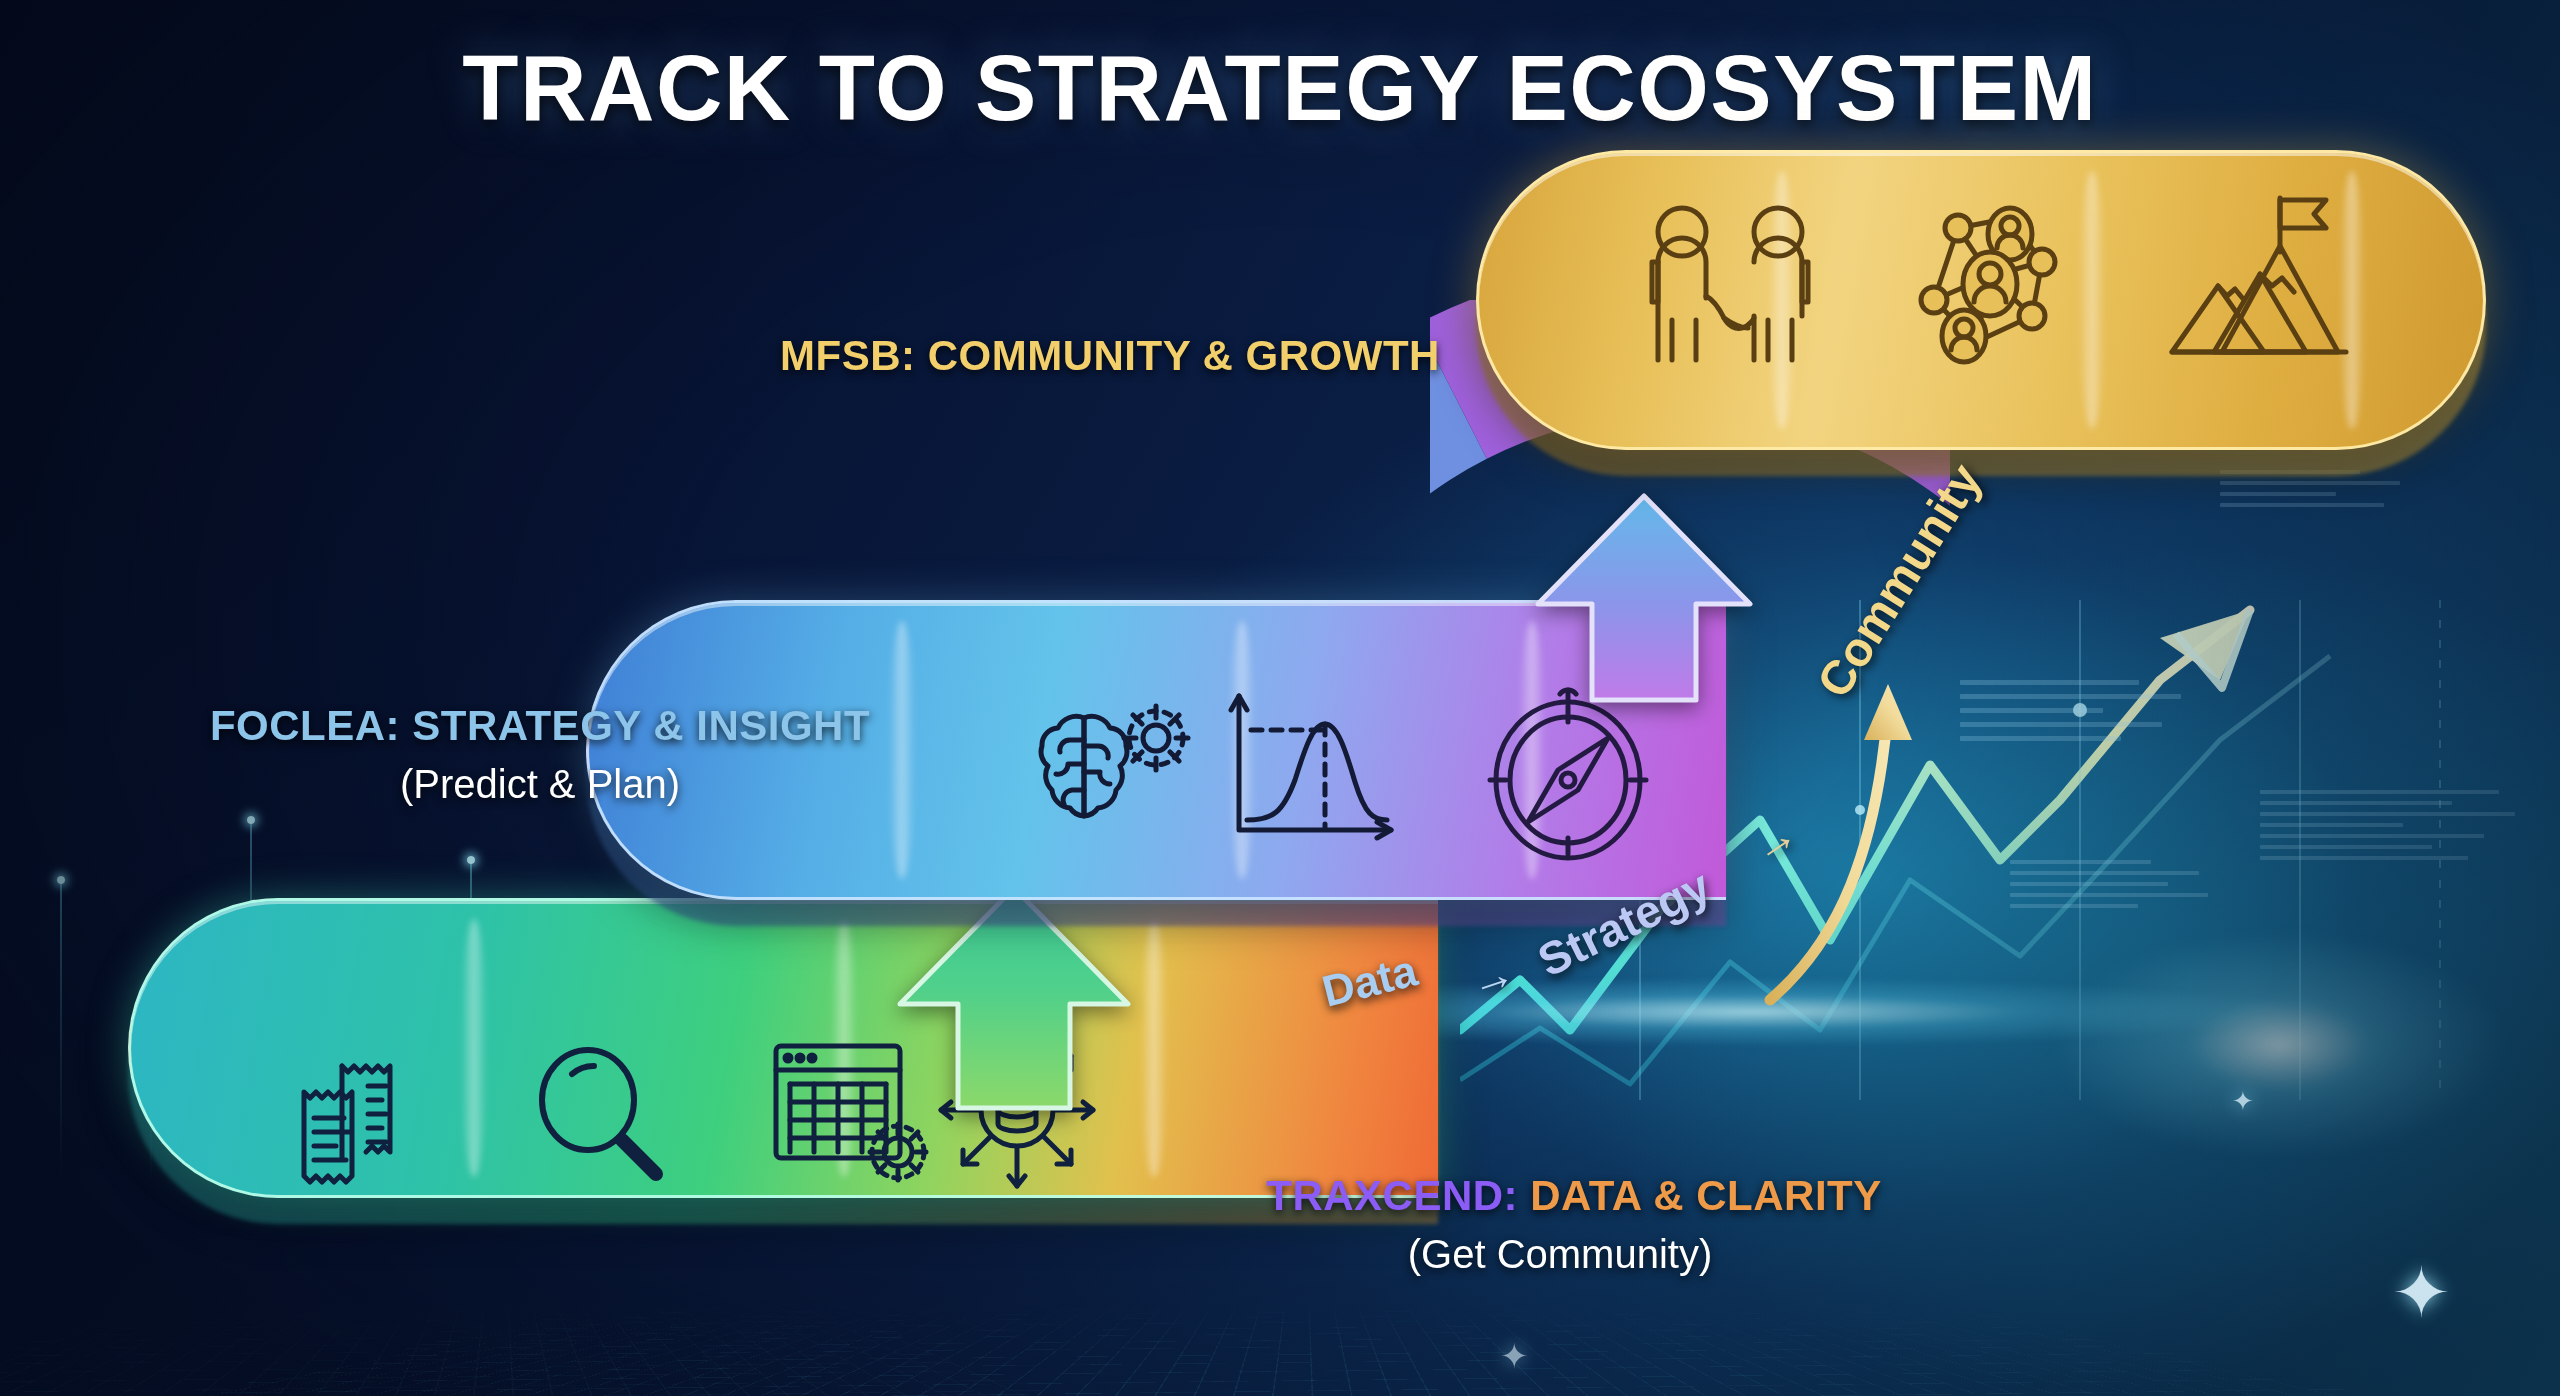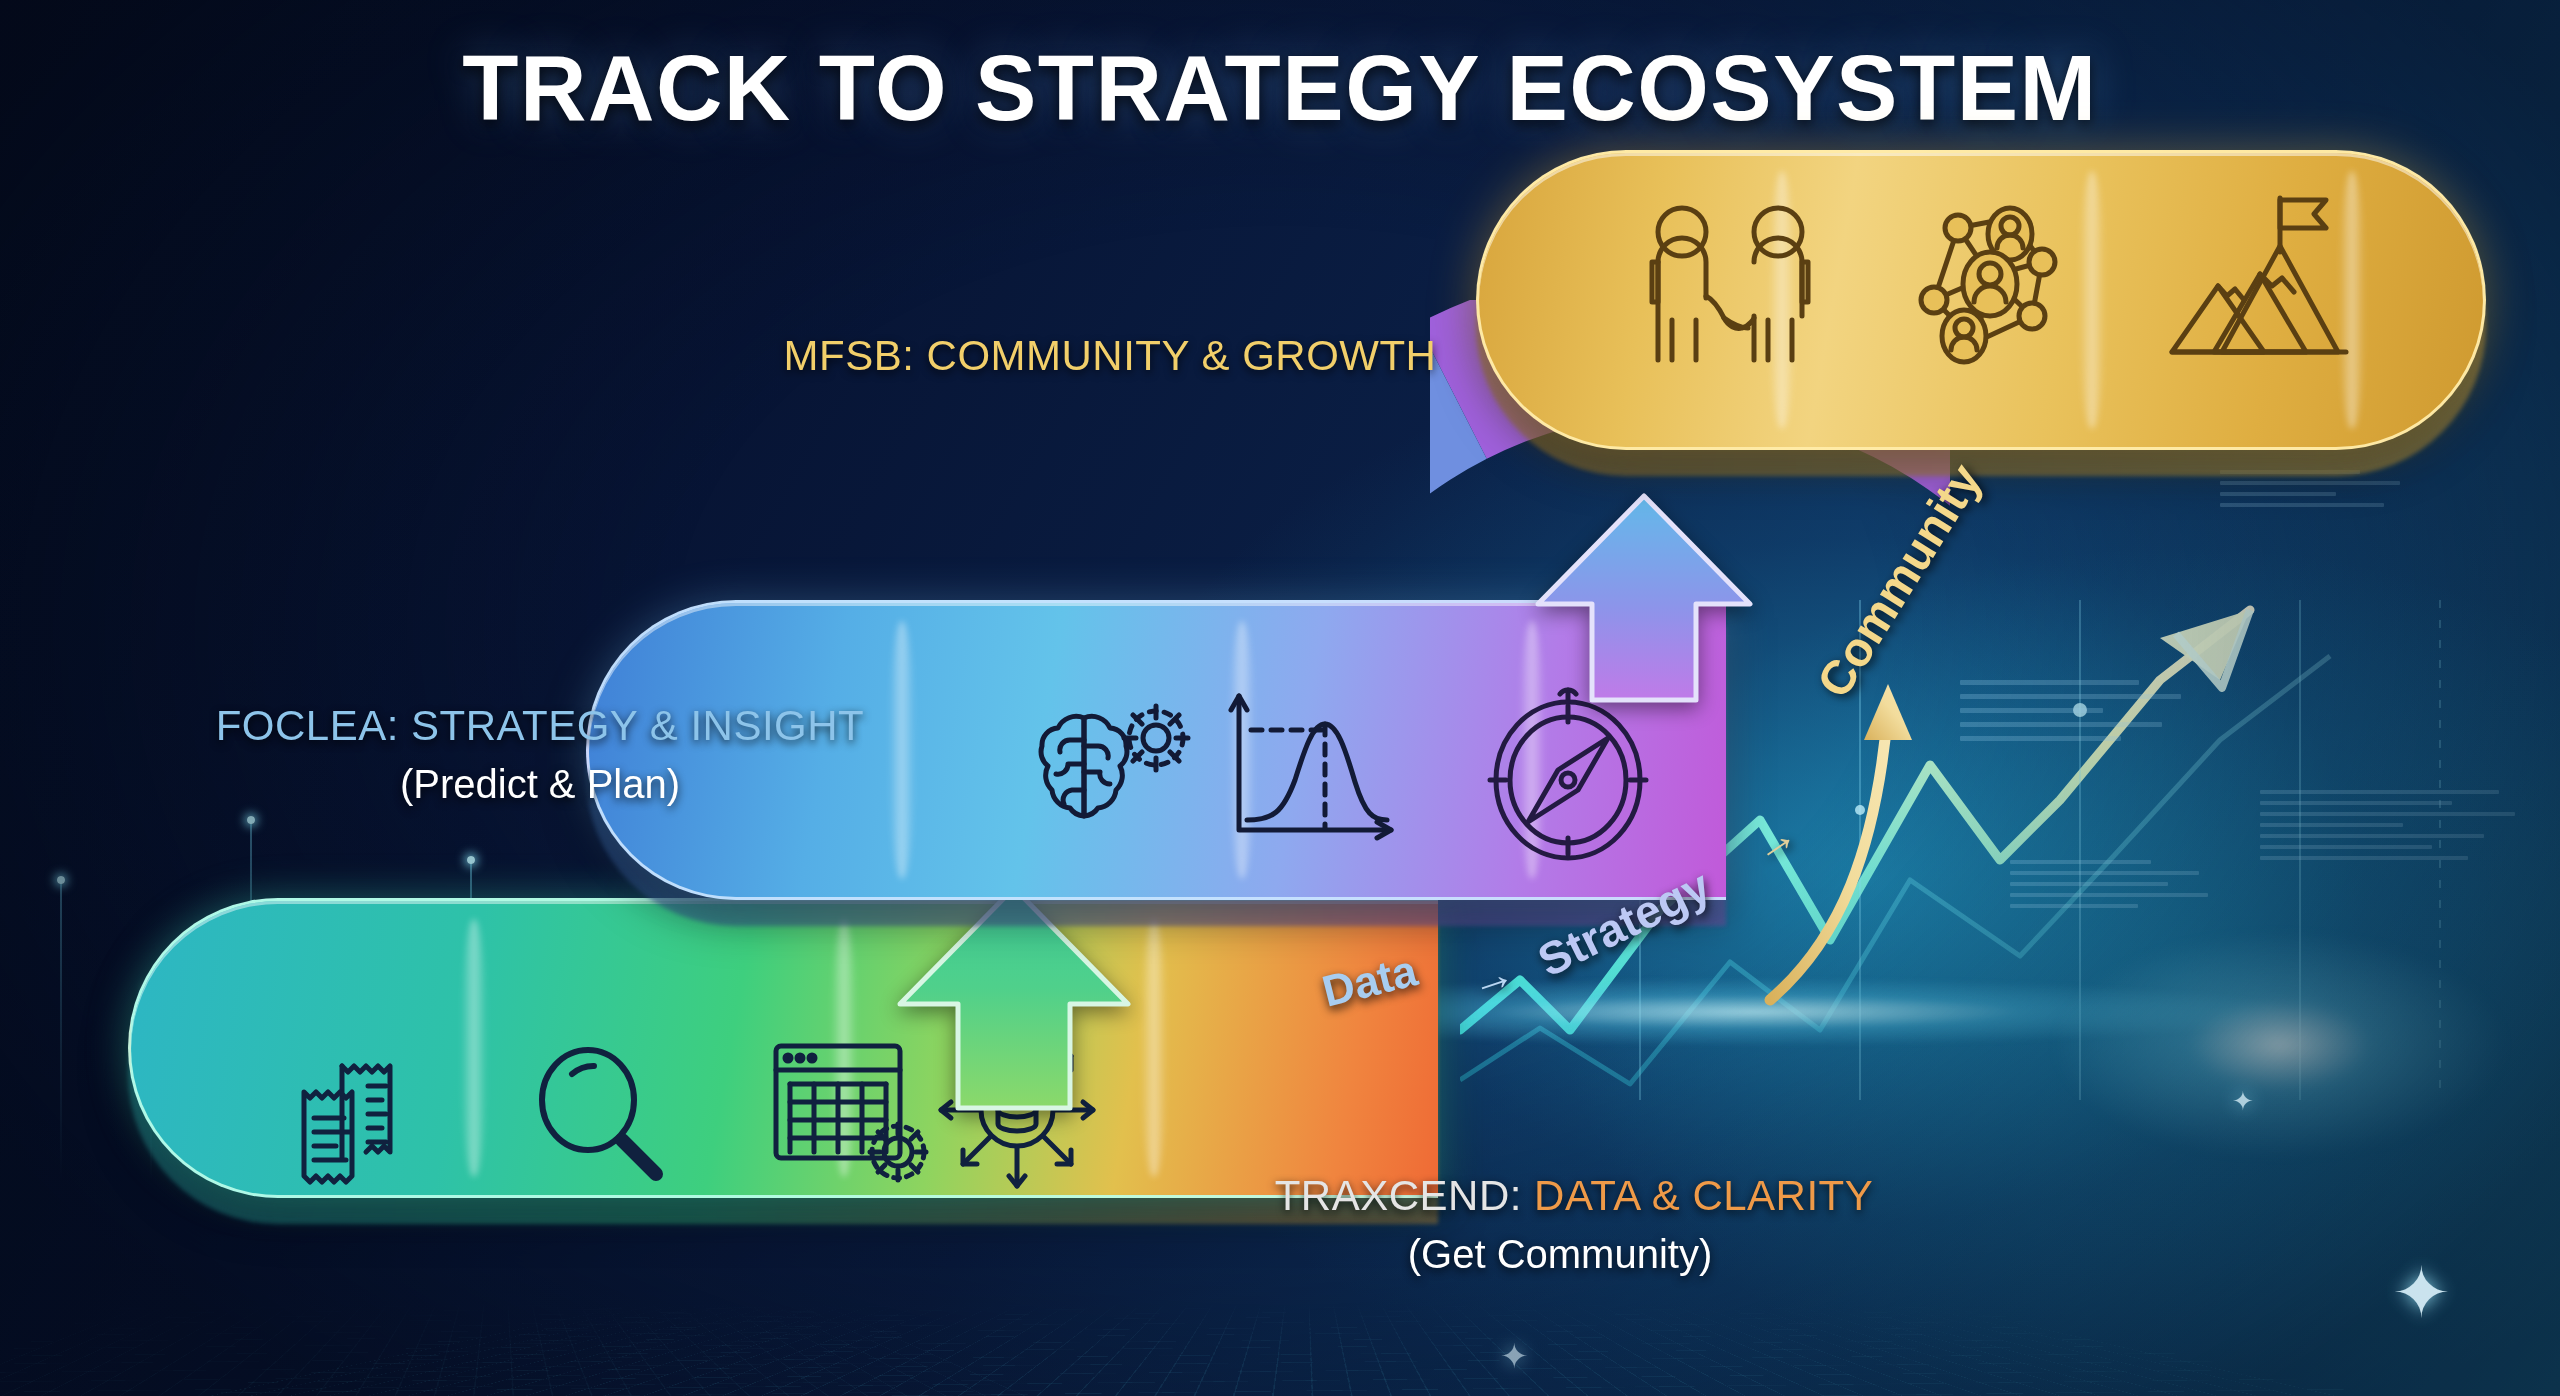--- a/index.html
+++ b/index.html
@@ -166,33 +166,33 @@
   
   .uparrow{position:absolute;filter:drop-shadow(0 6px 10px rgba(0,0,0,.45));}
 
   
   .icon{position:absolute;}
   .icon svg{display:block;}
 
   
   .tierlabel{position:absolute;text-align:center;white-space:nowrap;}
   .tierlabel .head{
-    font-size:42px;font-weight:normal;letter-spacing:.5px;
+    font-size:42px;font-weight:bold;letter-spacing:.5px;
     text-shadow:0 3px 9px rgba(0,0,0,.8);
   }
   .tierlabel .sub{
     font-size:40px;color:#ffffff;margin-top:12px;
     text-shadow:0 3px 9px rgba(0,0,0,.8);
   }
   #label-top{left:560px;top:332px;width:1100px;}
   #label-top .head{color:#f2cf6a;}
   #label-mid{left:-10px;top:702px;width:1100px;}
   #label-mid .head{color:#8dc4ea;}
   #label-bottom{left:1060px;top:1172px;width:1000px;}
-  #label-bottom .head .a{color:#e5e5e5;margin-left:28px;}
+  #label-bottom .head .a{color:#8b5cf6;margin-left:28px;}
   #label-bottom .head .b{color:#ef9a48;}
 
   
   #flow{position:absolute;left:1300px;top:560px;width:900px;height:520px;pointer-events:none;}
   .flowword{position:absolute;font-weight:bold;white-space:nowrap;
     text-shadow:0 4px 10px rgba(0,0,0,.8);}
   #fw-data{left:22px;top:396px;font-size:44px;color:#a8cdf0;transform:rotate(-14deg);}
   #fw-arrow1{left:170px;top:392px;font-size:44px;color:#b9d6f2;transform:rotate(-18deg);}
   #fw-strategy{left:232px;top:336px;font-size:46px;color:#bcc8f4;transform:rotate(-26deg);}
   #fw-arrow2{left:452px;top:256px;font-size:44px;color:#e2cf9a;transform:rotate(-34deg);}

